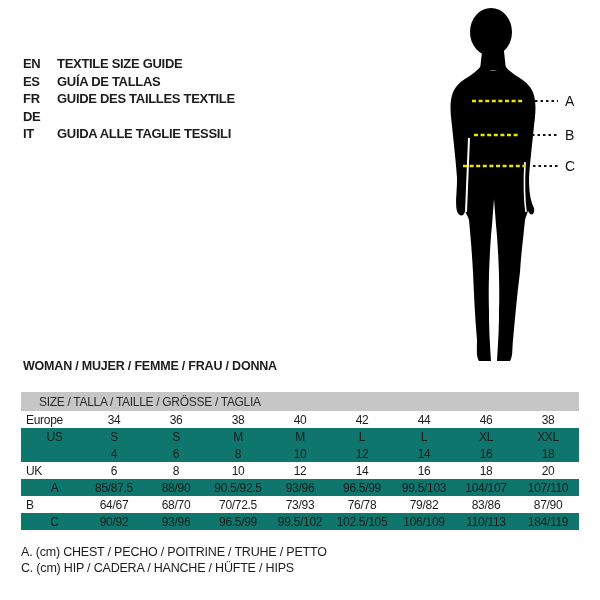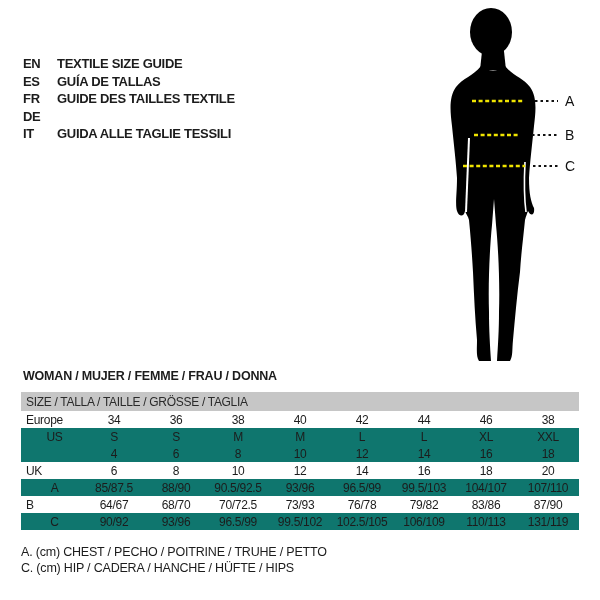--- a/index.html
+++ b/index.html
@@ -8,27 +8,27 @@
     font-family:"Liberation Sans",sans-serif;color:#1c1c1c;
   }
   
   .lang-list{position:absolute;left:23px;top:15px;margin-top:40px;}
   .lang-row{display:flex;line-height:17.5px;font-size:13px;font-weight:700;letter-spacing:-0.3px;}
   .lang-code{width:34px;flex:0 0 34px;}
   
   .figure{position:absolute;left:425px;top:0;width:175px;height:375px;}
   .figure svg{display:block;width:175px;height:375px;}
   
-  .woman-label{position:absolute;left:23px;top:369px;font-size:12.5px;font-weight:700;letter-spacing:-0.2px;}
+  .woman-label{position:absolute;left:23px;top:359px;font-size:12.5px;font-weight:700;letter-spacing:-0.2px;}
   
   .size-table{position:absolute;left:21px;top:392px;width:558px;border-collapse:collapse;
               font-size:12px;letter-spacing:-0.3px;table-layout:fixed;}
   .size-table td{padding:0;height:17px;text-align:center;vertical-align:middle;white-space:nowrap;}
   .size-table .rowlabel{text-align:left;padding-left:5px;}
-  .size-table tr.head td{background:#c6c6c6;text-align:left;padding-left:5px;height:19px;color:#2a2a2a;margin-top:32px;}
+  .size-table tr.head td{background:#c6c6c6;text-align:left;padding-left:18px;height:19px;color:#2a2a2a;margin-top:32px;}
   .size-table tr.stripe td{background:#0f766e;text-align:center;}
   
   .legend{position:absolute;left:21px;top:544px;font-size:12.5px;line-height:16px;letter-spacing:-0.2px;}
 </style>
 </head>
 <body>
 
 <div class="page">
 
   <div class="lang-list">
@@ -185,21 +185,21 @@
       </tr>
       <tr class="stripe">
         <td class="rowlabel">C</td>
         <td>90/92</td>
         <td>93/96</td>
         <td>96.5/99</td>
         <td>99.5/102</td>
         <td>102.5/105</td>
         <td>106/109</td>
         <td>110/113</td>
-        <td>131/119</td>
+        <td>184/119</td>
       </tr>
     </tbody>
   </table>
 
   <div class="legend">
     <div>A. (cm) CHEST / PECHO / POITRINE / TRUHE / PETTO</div>
     <div>C. (cm) HIP / CADERA / HANCHE / HÜFTE / HIPS</div>
   </div>
 
 </div>

